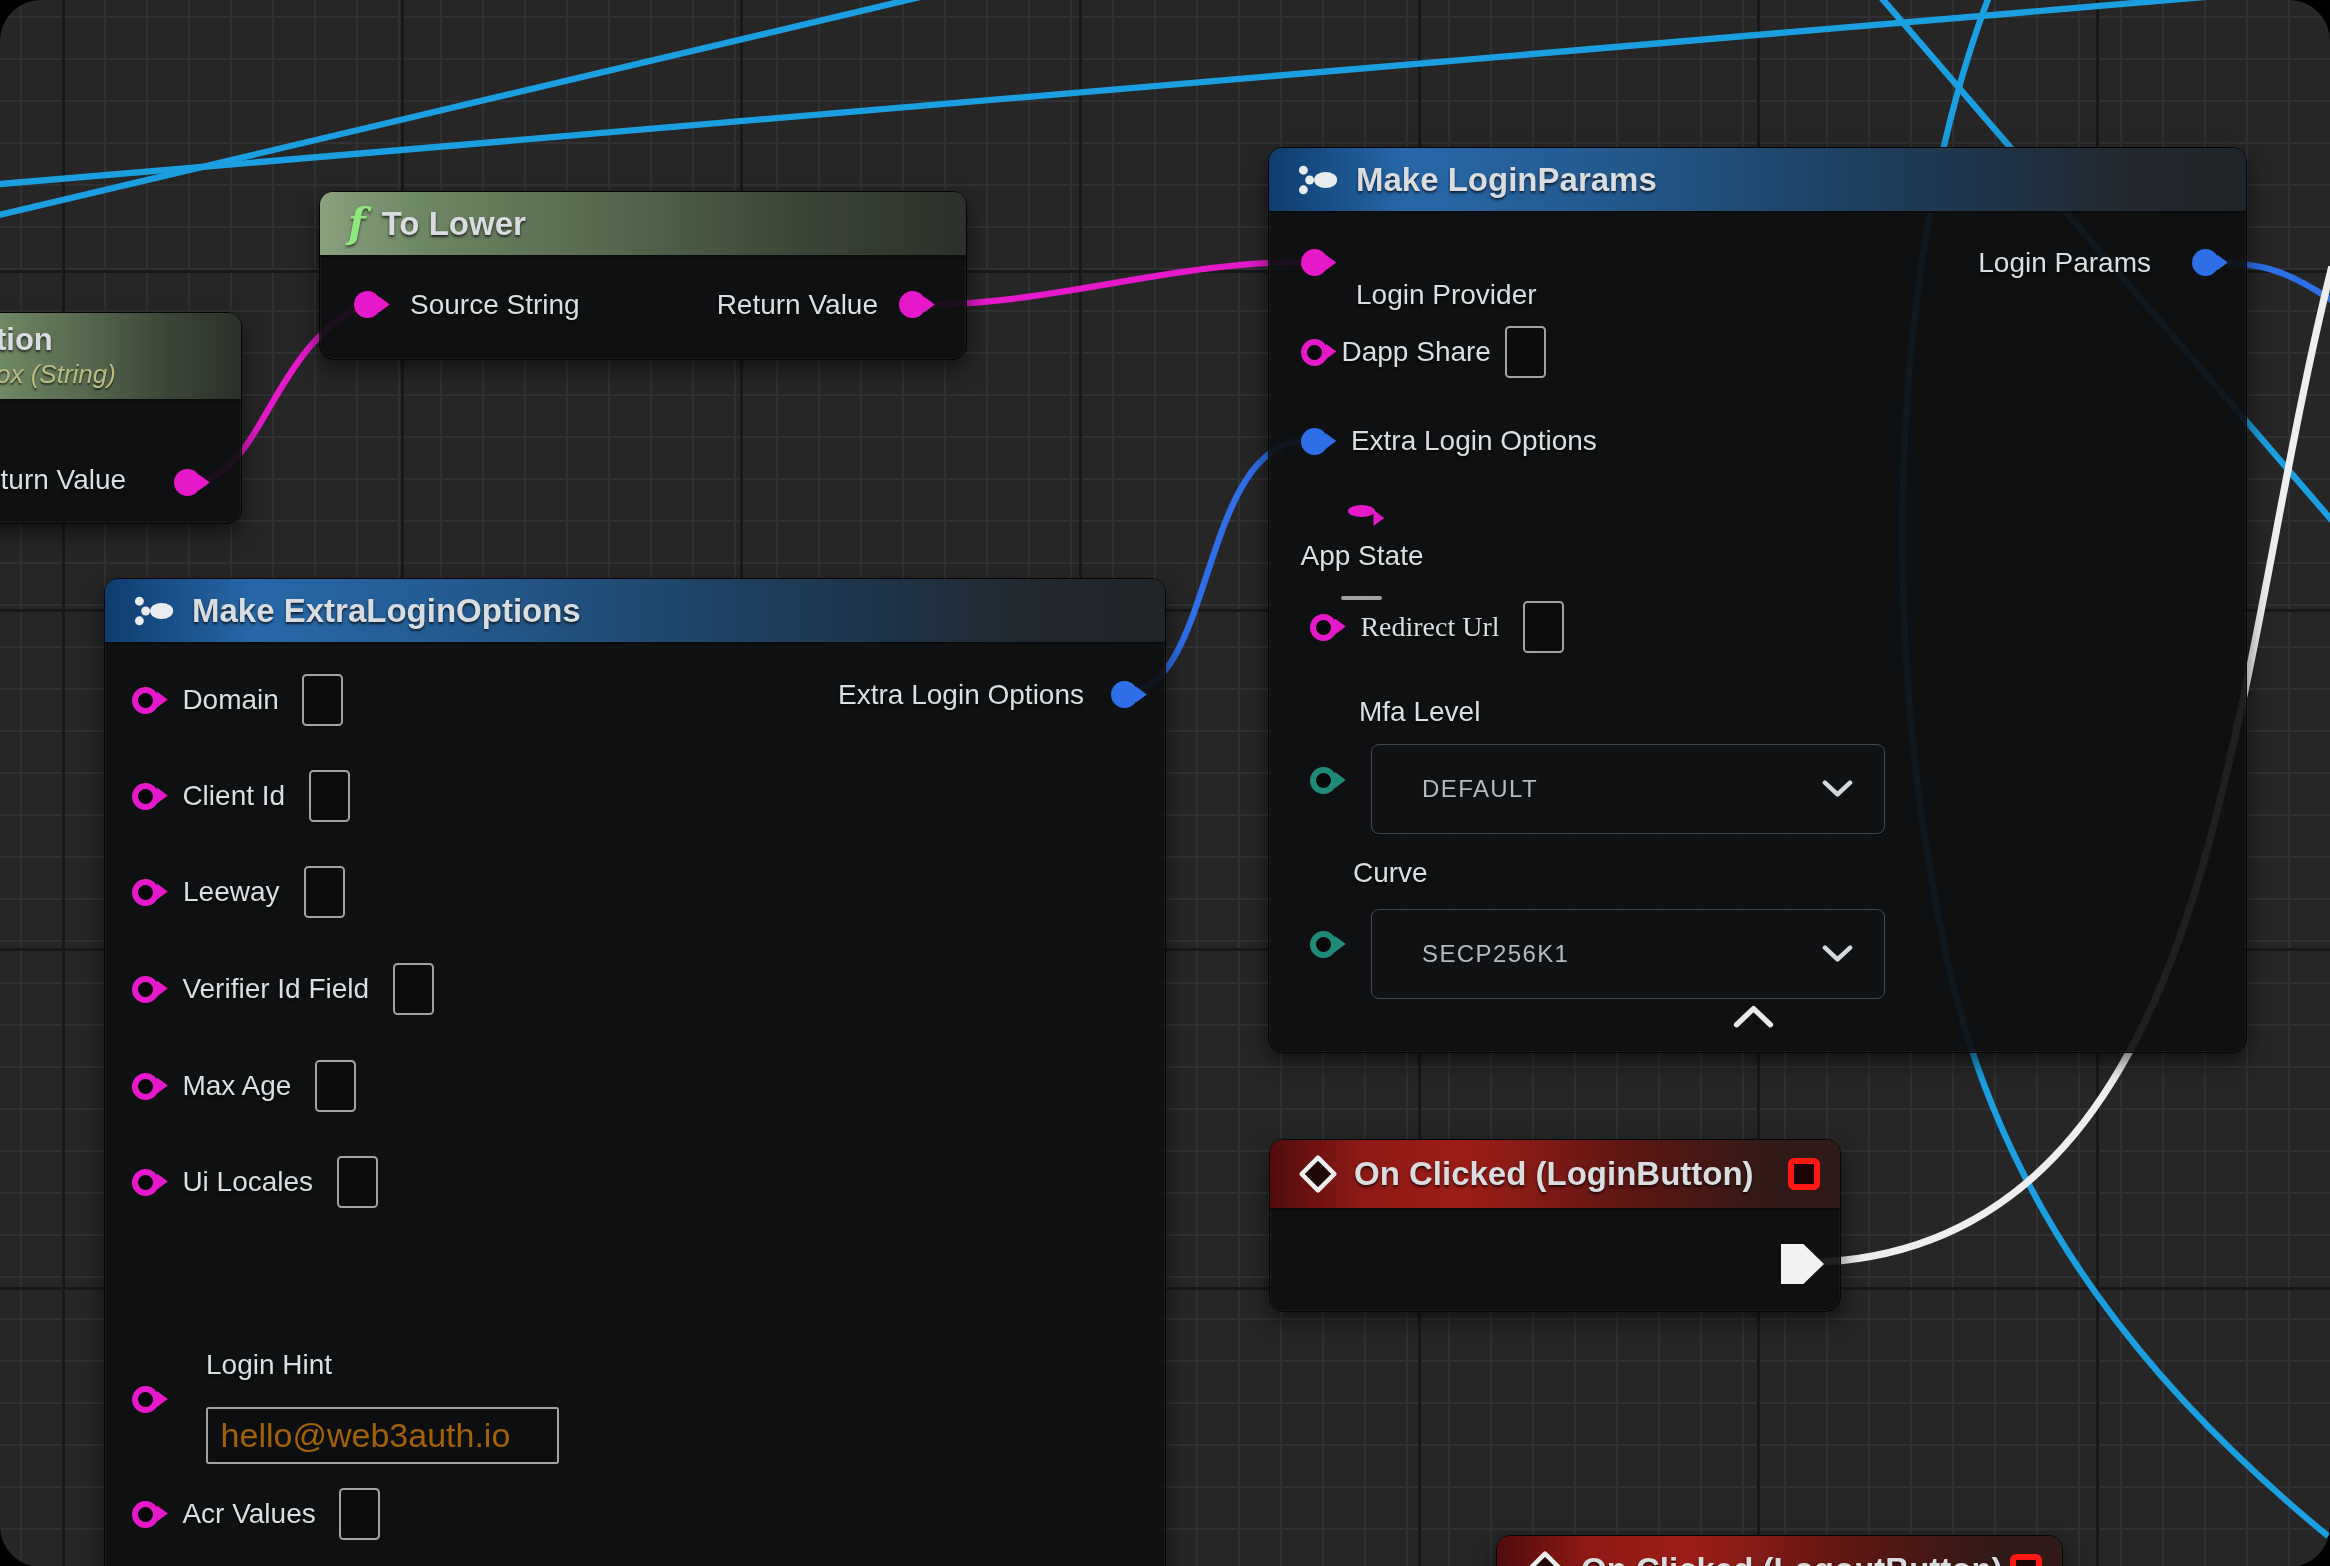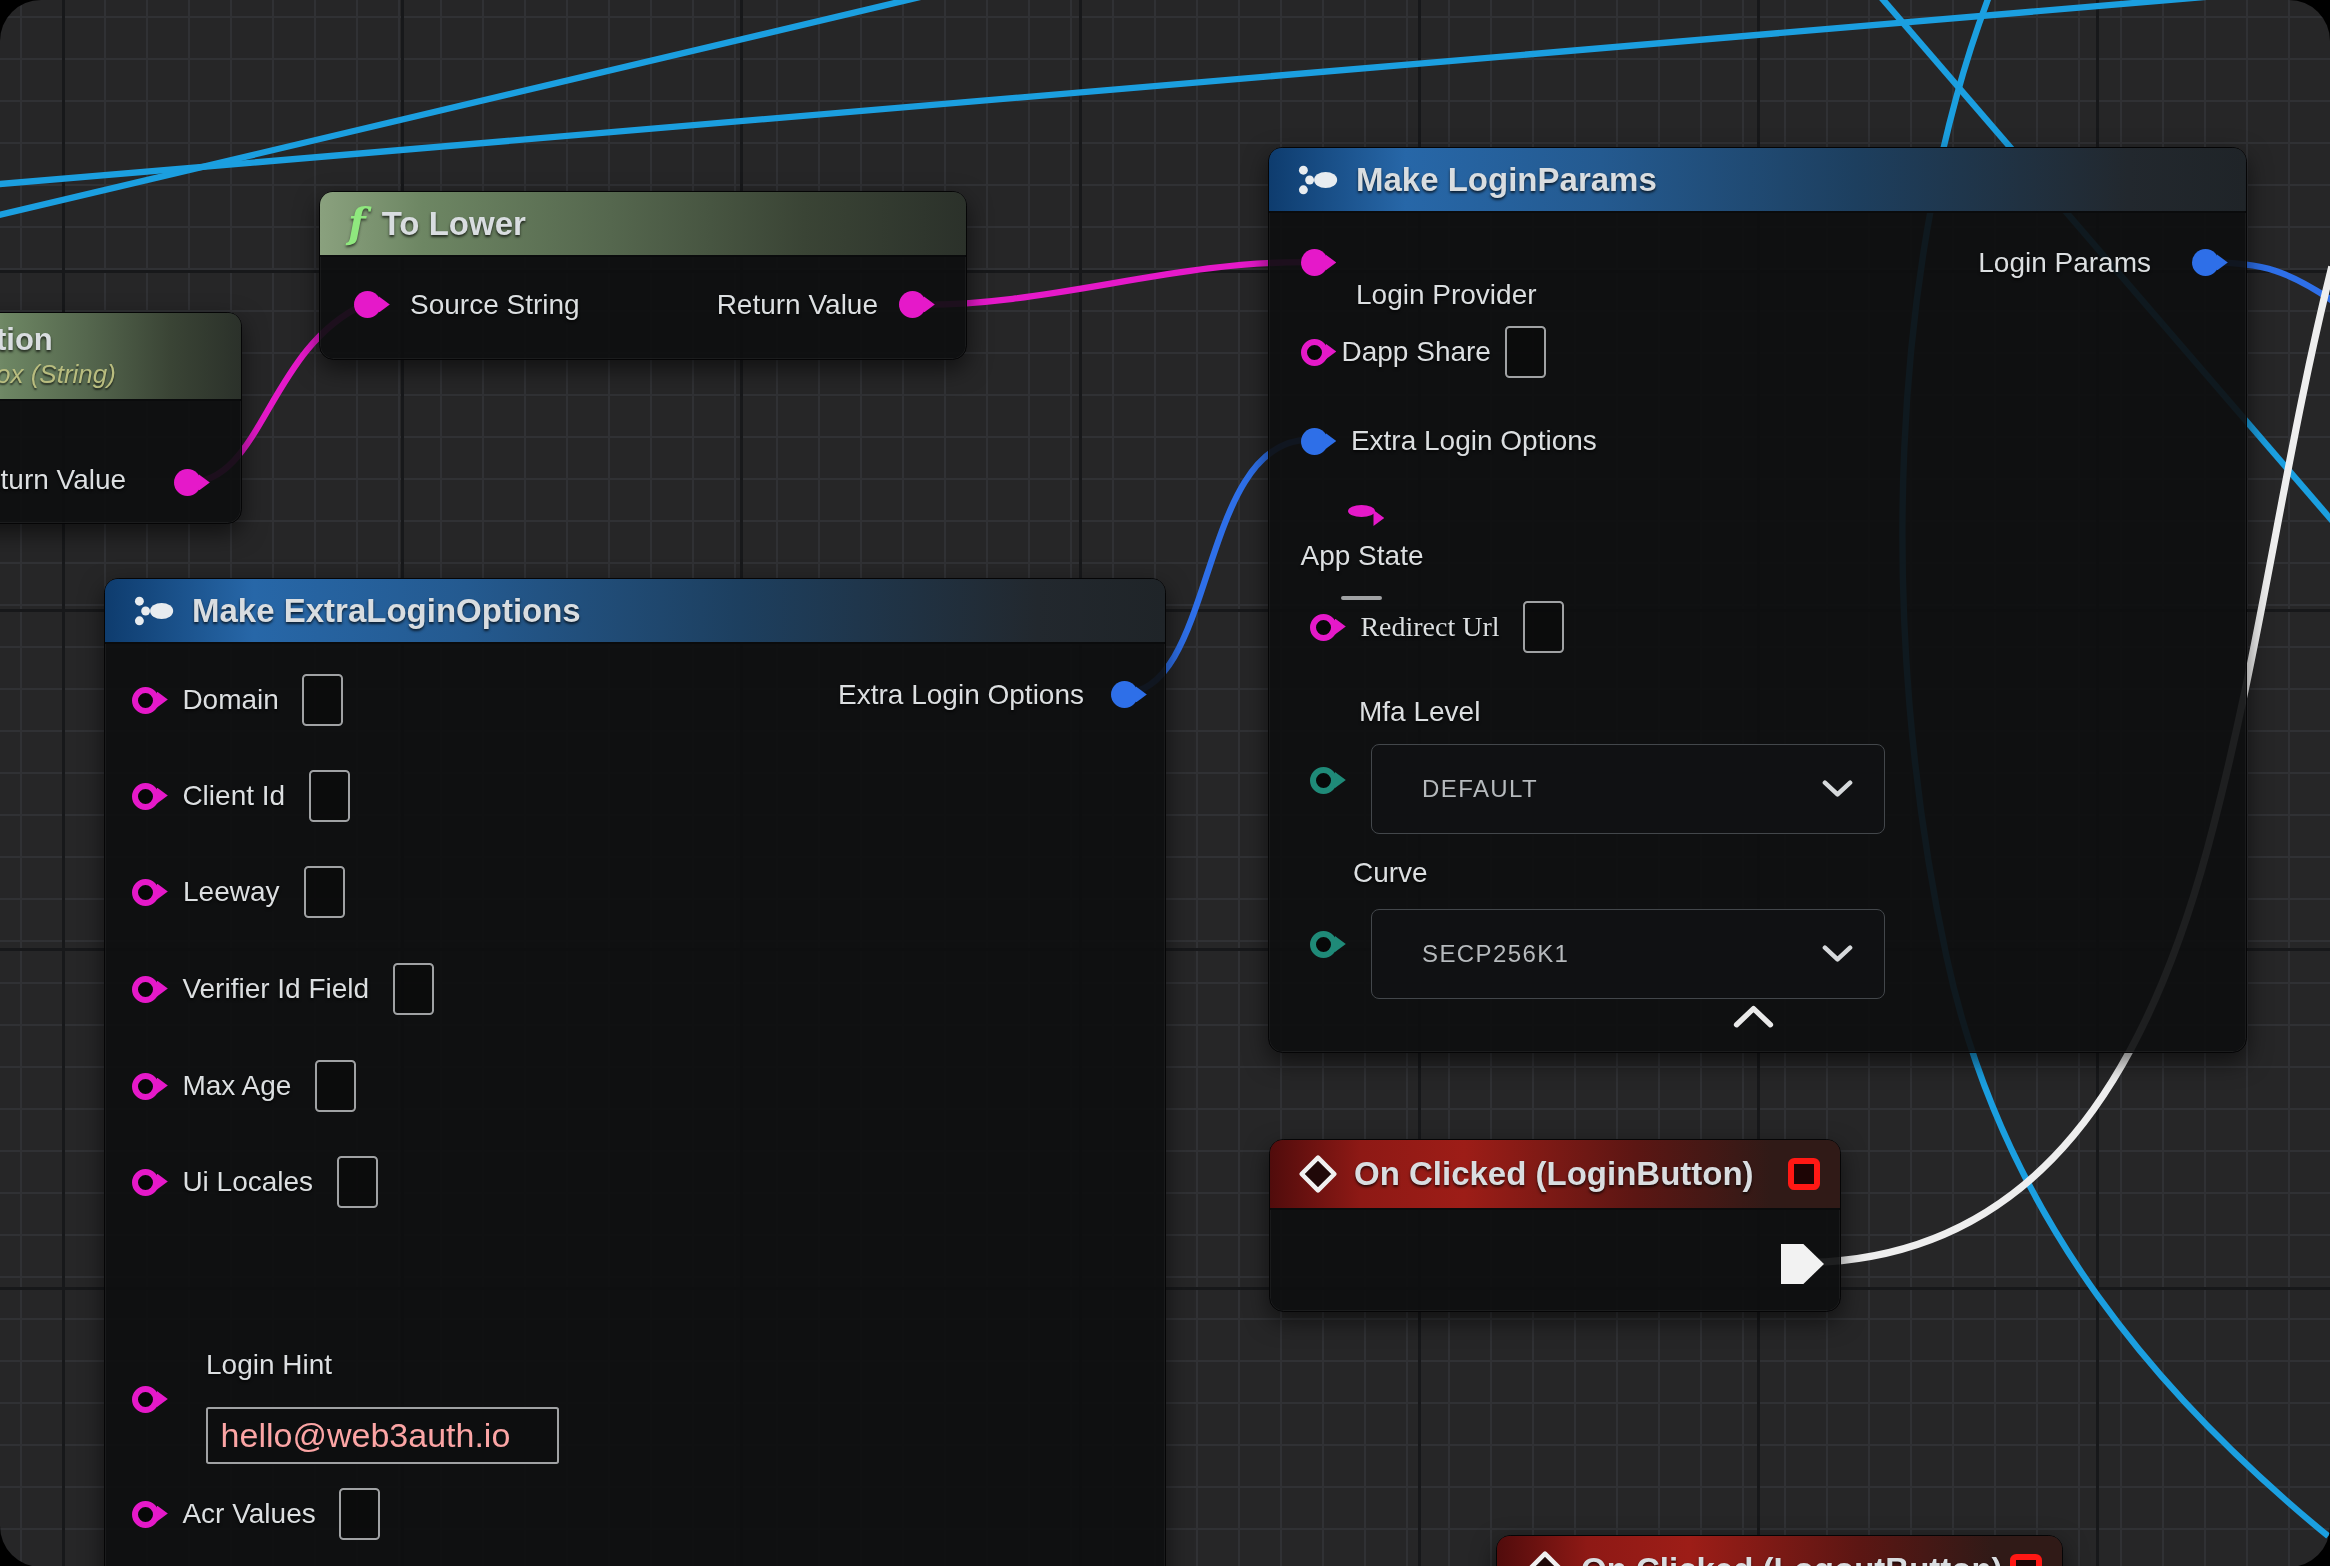--- a/index.html
+++ b/index.html
@@ -33,21 +33,21 @@
     clip-path:polygon(0 0,100% 50%,0 100%);}
   .pin.hollow .nub{left:19px;top:-0.9px;}
   .row{position:absolute;height:54px;display:flex;align-items:center;}
   .vbox{box-sizing:border-box;width:41px;height:52px;border:2.7px solid #a0a2a4;border-radius:4.5px;background:rgba(0,0,0,0.25);}
   .dd{position:absolute;box-sizing:border-box;border:1.8px solid #43474b;border-radius:8px;background:#101113;
     display:flex;align-items:center;justify-content:space-between;padding:0 31px 0 50px;}
   .ddtext{font-size:24px;letter-spacing:1.4px;color:#b6babd;}
   .execpin{width:43px;height:40px;background:#f2f2f2;clip-path:polygon(0 0,52% 0,100% 50%,52% 100%,0 100%);}
   .delegate{box-sizing:border-box;width:32px;height:32px;border:6.3px solid #ff1814;border-radius:6.3px;background:#1d0505;}
   .textfield{position:absolute;box-sizing:border-box;border:2.7px solid #a0a2a4;border-radius:2.7px;background:#0d0e0f;
-    display:flex;align-items:center;padding:0 12.6px;font-size:34px;color:#fca5a5;white-space:nowrap;}
+    display:flex;align-items:center;padding:0 12.6px;font-size:34px;color:#a16207;white-space:nowrap;}
 </style>
 </head>
 <body>
 
 <div id="stage">
  <div id="graph">
 
   <svg id="wires" width="2330" height="1567" viewBox="0 0 2588 1740">
     <path d="M -20 243 L 1066 -14" stroke="#1b9fe0" stroke-width="7" fill="none"></path>
     <path d="M -22 206 L 2548 -12" stroke="#1b9fe0" stroke-width="7" fill="none"></path>

